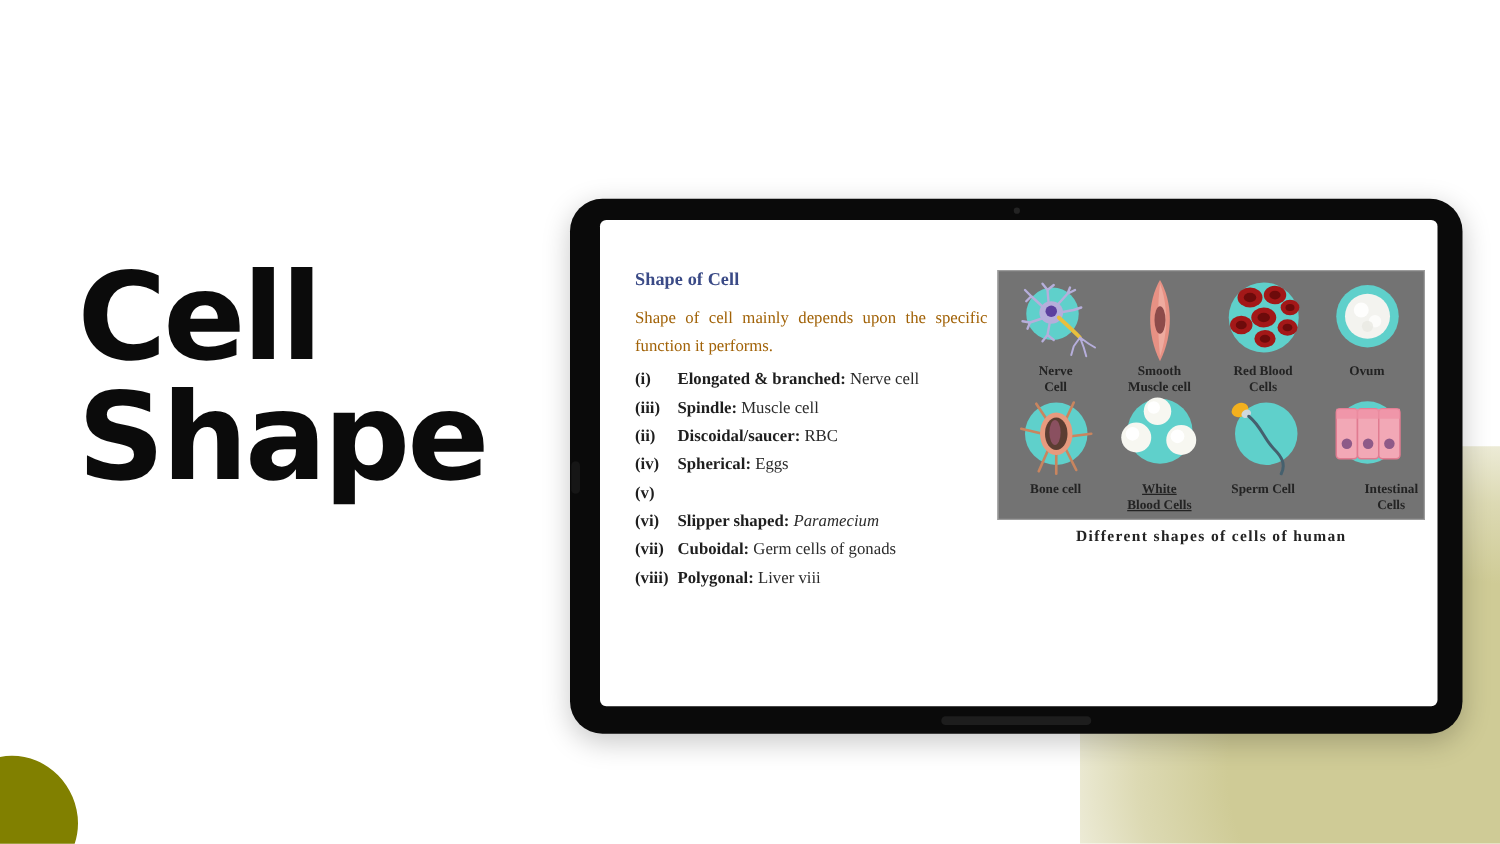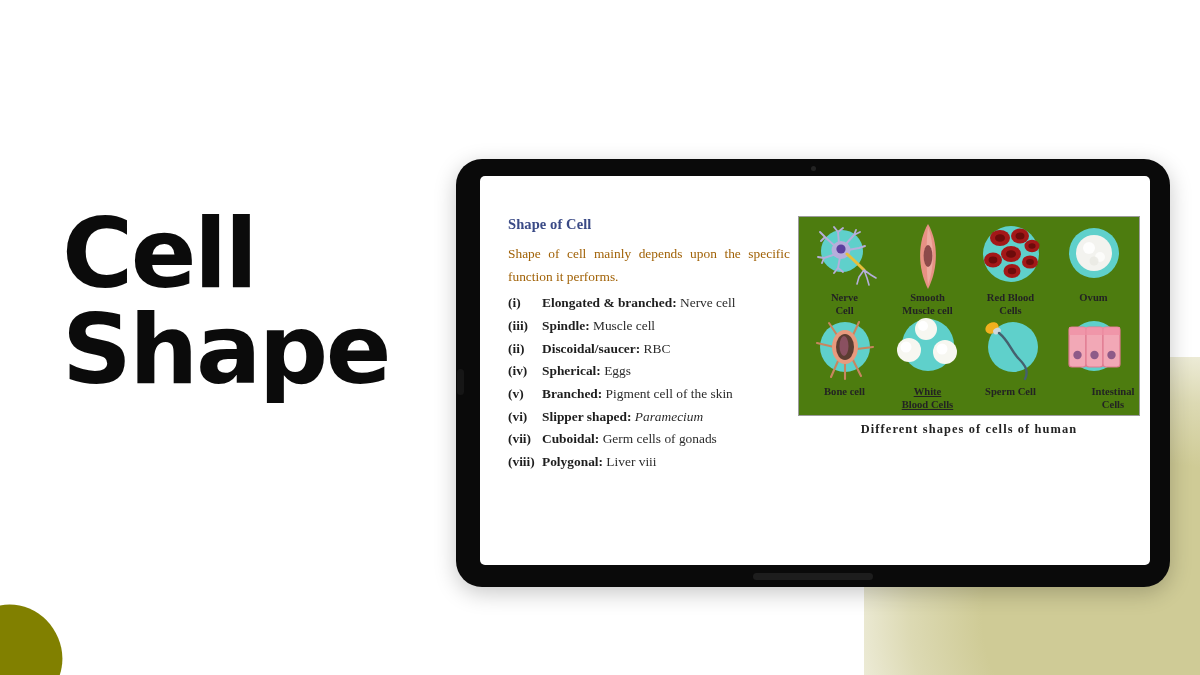--- a/index.html
+++ b/index.html
@@ -161,21 +161,21 @@
   .shape-value.italic { font-style: italic; font-family: Liberation Serif, serif; }
 
   
   .figure {
     flex: 1;
     padding: 0 10px 0 6px;
     box-sizing: border-box;
   }
   .figure-frame {
     border: 1.5px solid #9c9c9c;
-    background: #4d7c0f;
+    background: #737373;
     padding: 6px 4px 4px 4px;
     box-sizing: border-box;
   }
   .figure-row {
     display: flex;
     justify-content: space-around;
     align-items: flex-start;
   }
   .cell-item {
     width: 25%;
@@ -243,21 +243,20 @@
           <li class="shape-row">
             <span class="shape-num">(ii)</span>
             <span><span class="shape-term">Discoidal/saucer:</span><span class="shape-value"> RBC</span></span>
           </li>
           <li class="shape-row">
             <span class="shape-num">(iv)</span>
             <span><span class="shape-term">Spherical:</span><span class="shape-value"> Eggs</span></span>
           </li>
           <li class="shape-row">
             <span class="shape-num">(v)</span>
-            <span><span class="shape-term">Branched:</span><span class="shape-value"> Pigment cell of the skin</span></span>
           </li>
           <li class="shape-row">
             <span class="shape-num">(vi)</span>
             <span><span class="shape-term">Slipper shaped:</span><span class="shape-value italic"> Paramecium</span></span>
           </li>
           <li class="shape-row">
             <span class="shape-num">(vii)</span>
             <span><span class="shape-term">Cuboidal:</span><span class="shape-value"> Germ cells of gonads</span></span>
           </li>
           <li class="shape-row">

